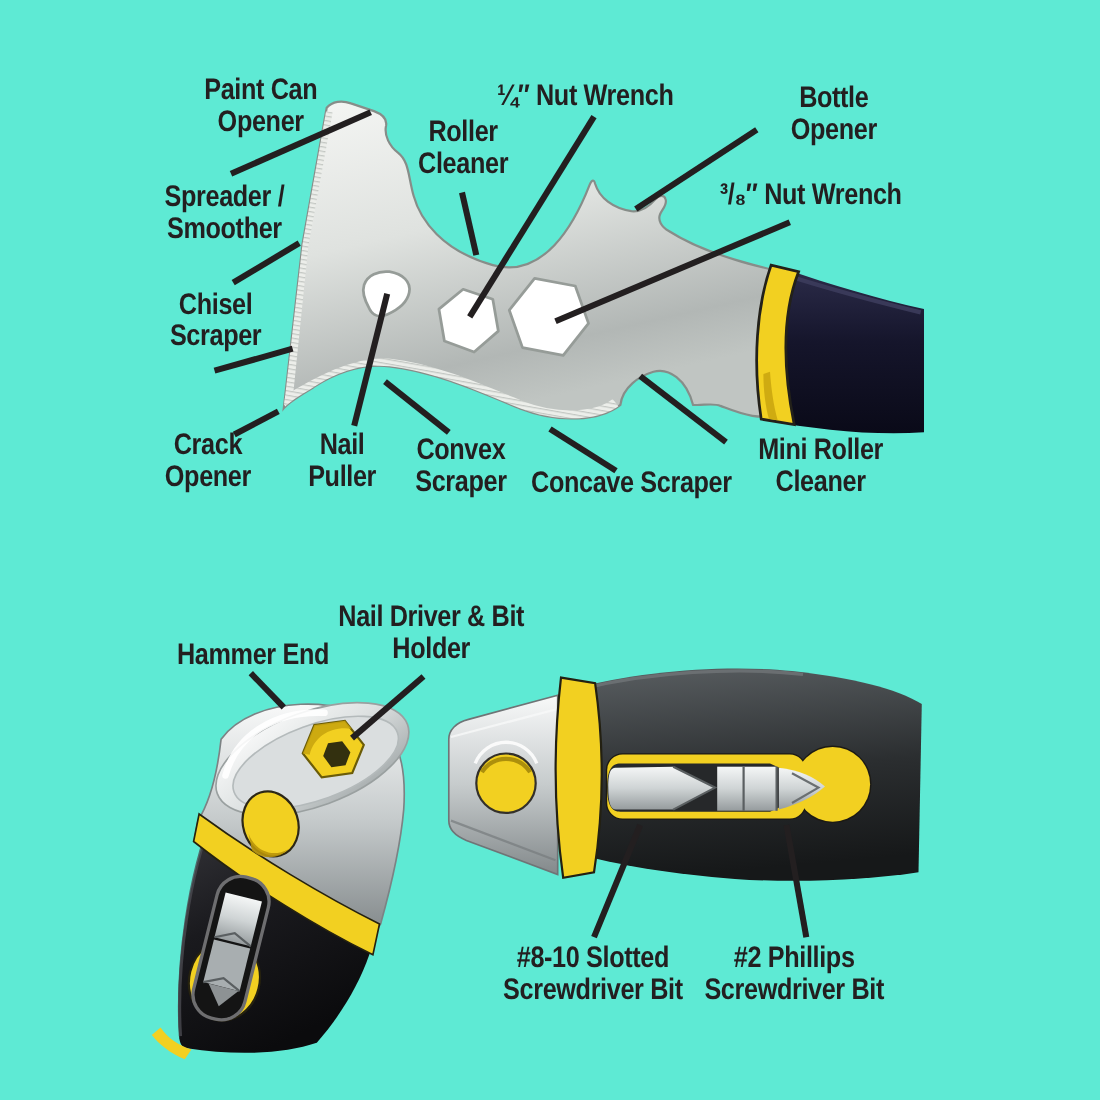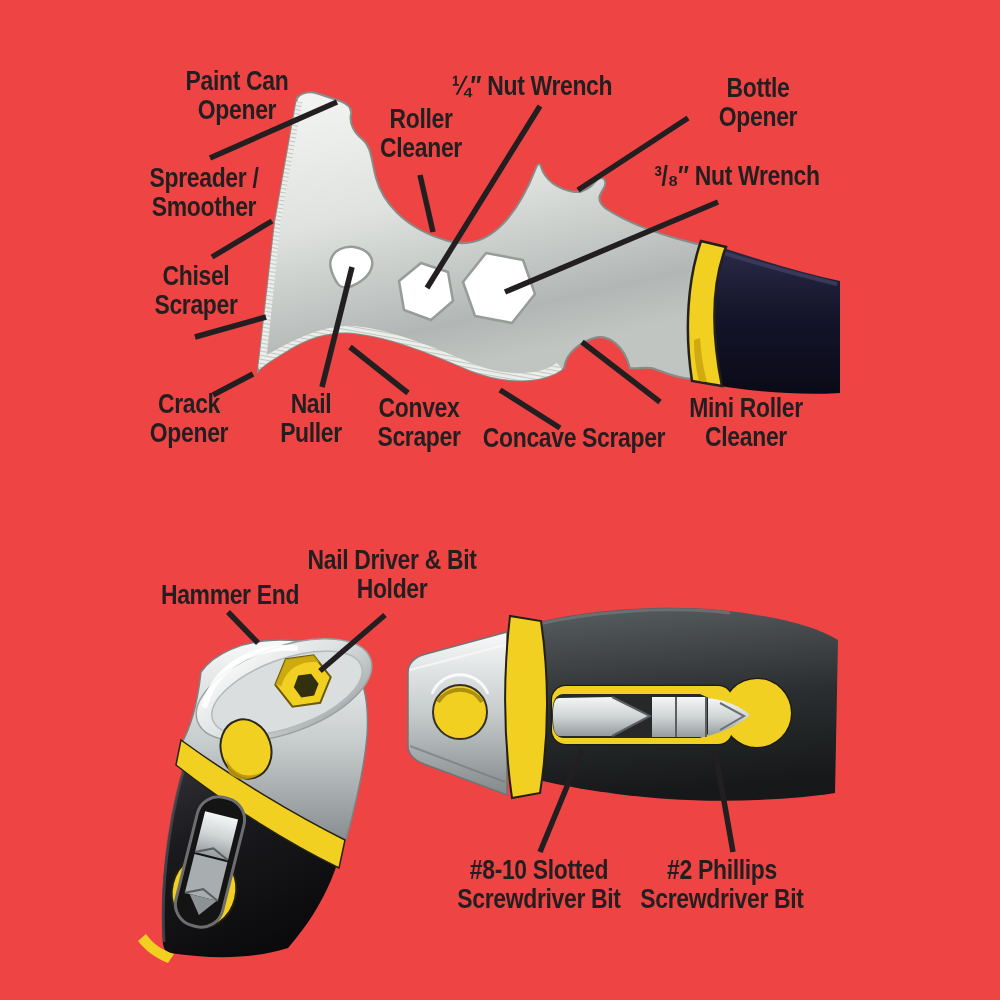--- a/index.html
+++ b/index.html
@@ -1,16 +1,16 @@
 <!DOCTYPE html>
 <html><head>
 <meta charset="utf-8">
 <style>
   html,body{margin:0;padding:0;background:#fff;}
-  #canvas{position:relative;width:1000px;height:1000px;background:#ef4444;overflow:hidden;
+  #canvas{position:relative;width:1000px;height:1000px;background:#5eead4;overflow:hidden;
           font-family:"Liberation Sans",sans-serif;}
   #art{position:absolute;left:0;top:0;}
   .lbl{position:absolute;color:#231f20;font-weight:700;font-size:27px;line-height:29px;
        letter-spacing:-0.4px;text-align:center;white-space:nowrap;
        transform:translateX(-50%) scaleX(0.85);transform-origin:50% 0;}
   .lbl span{display:block;}
 </style>
 </head>
 <body>
 

